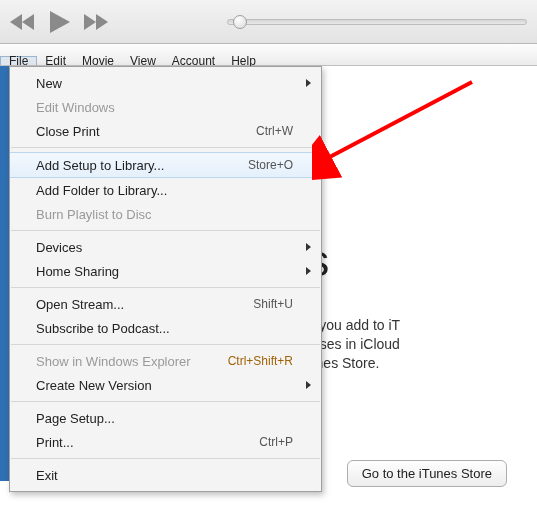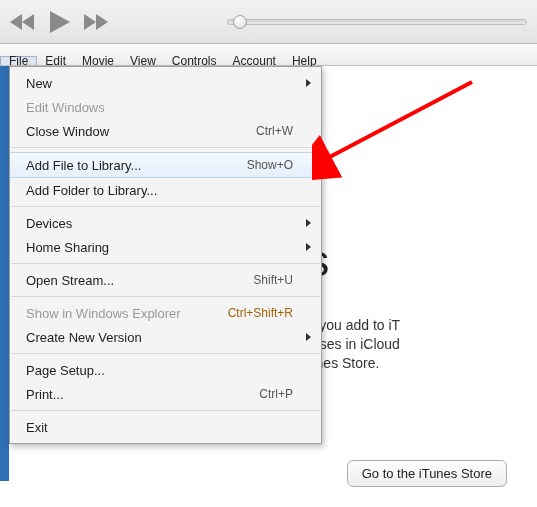--- a/index.html
+++ b/index.html
@@ -81,21 +81,21 @@
     font-size: 13px;
     padding: 4px 0;
   }
   .blue-strip {
     position: absolute; left: 0; top: 66px; width: 9px; height: 415px;
     background: #2f6fb3;
   }
   .menu-item {
     display: flex; align-items: center;
     height: 24px;
-    padding: 0 28px 0 16px;
+    padding: 0 28px 0 26px;
     color: #222;
     position: relative;
   }
   .menu-item.disabled { color: #9a9a9a; }
   .menu-item .shortcut { margin-left: auto; color: #555; font-size: 12px; }
   .menu-item.disabled .shortcut { color: #a16207; }
   .menu-item.highlight {
     background: linear-gradient(#f3f8fe, #e4f0fb);
     border-top: 1px solid #bcd6ee;
     border-bottom: 1px solid #bcd6ee;
@@ -148,21 +148,20 @@
       <div class="progress-knob"></div>
     </div>
   </div>
 </div>
 
 <div class="menubar" id="menubar">
     <div class="menu-root active">File</div>
     <div class="menu-root">Edit</div>
     <div class="menu-root">Movie</div>
     <div class="menu-root">View</div>
-    <div class="menu-root">Controls</div>
     <div class="menu-root">Account</div>
     <div class="menu-root">Help</div>
   </div>
 
 <div class="content">
   <h1>Movies</h1>
   <p style="white-space: pre-line;">es and home videos you add to iT
 y. Your movie purchases in iCloud
 e signed into the iTunes Store.</p>
   <div class="store-btn-wrap">
@@ -174,44 +173,50 @@
 
 <div class="dropdown" id="dropdown">
     <div class="menu-item">
       <span>New</span>
       <span class="sub-arrow"></span>
     </div>
     <div class="menu-item disabled">
       <span>Edit Windows</span>
     </div>
     <div class="menu-item">
-      <span>Close Window</span>
+      <span>Close Print</span>
       <span class="shortcut">Ctrl+W</span>
     </div>
     <div class="menu-sep"></div>
     <div class="menu-item highlight">
-      <span>Add File to Library...</span>
-      <span class="shortcut">Show+O</span>
+      <span>Add Setup to Library...</span>
+      <span class="shortcut">Store+O</span>
     </div>
     <div class="menu-item">
       <span>Add Folder to Library...</span>
+    </div>
+    <div class="menu-item disabled">
+      <span>Burn Playlist to Disc</span>
     </div>
     <div class="menu-sep"></div>
     <div class="menu-item">
       <span>Devices</span>
       <span class="sub-arrow"></span>
     </div>
     <div class="menu-item">
       <span>Home Sharing</span>
       <span class="sub-arrow"></span>
     </div>
     <div class="menu-sep"></div>
     <div class="menu-item">
       <span>Open Stream...</span>
       <span class="shortcut">Shift+U</span>
+    </div>
+    <div class="menu-item">
+      <span>Subscribe to Podcast...</span>
     </div>
     <div class="menu-sep"></div>
     <div class="menu-item disabled">
       <span>Show in Windows Explorer</span>
       <span class="shortcut">Ctrl+Shift+R</span>
     </div>
     <div class="menu-item">
       <span>Create New Version</span>
       <span class="sub-arrow"></span>
     </div>

